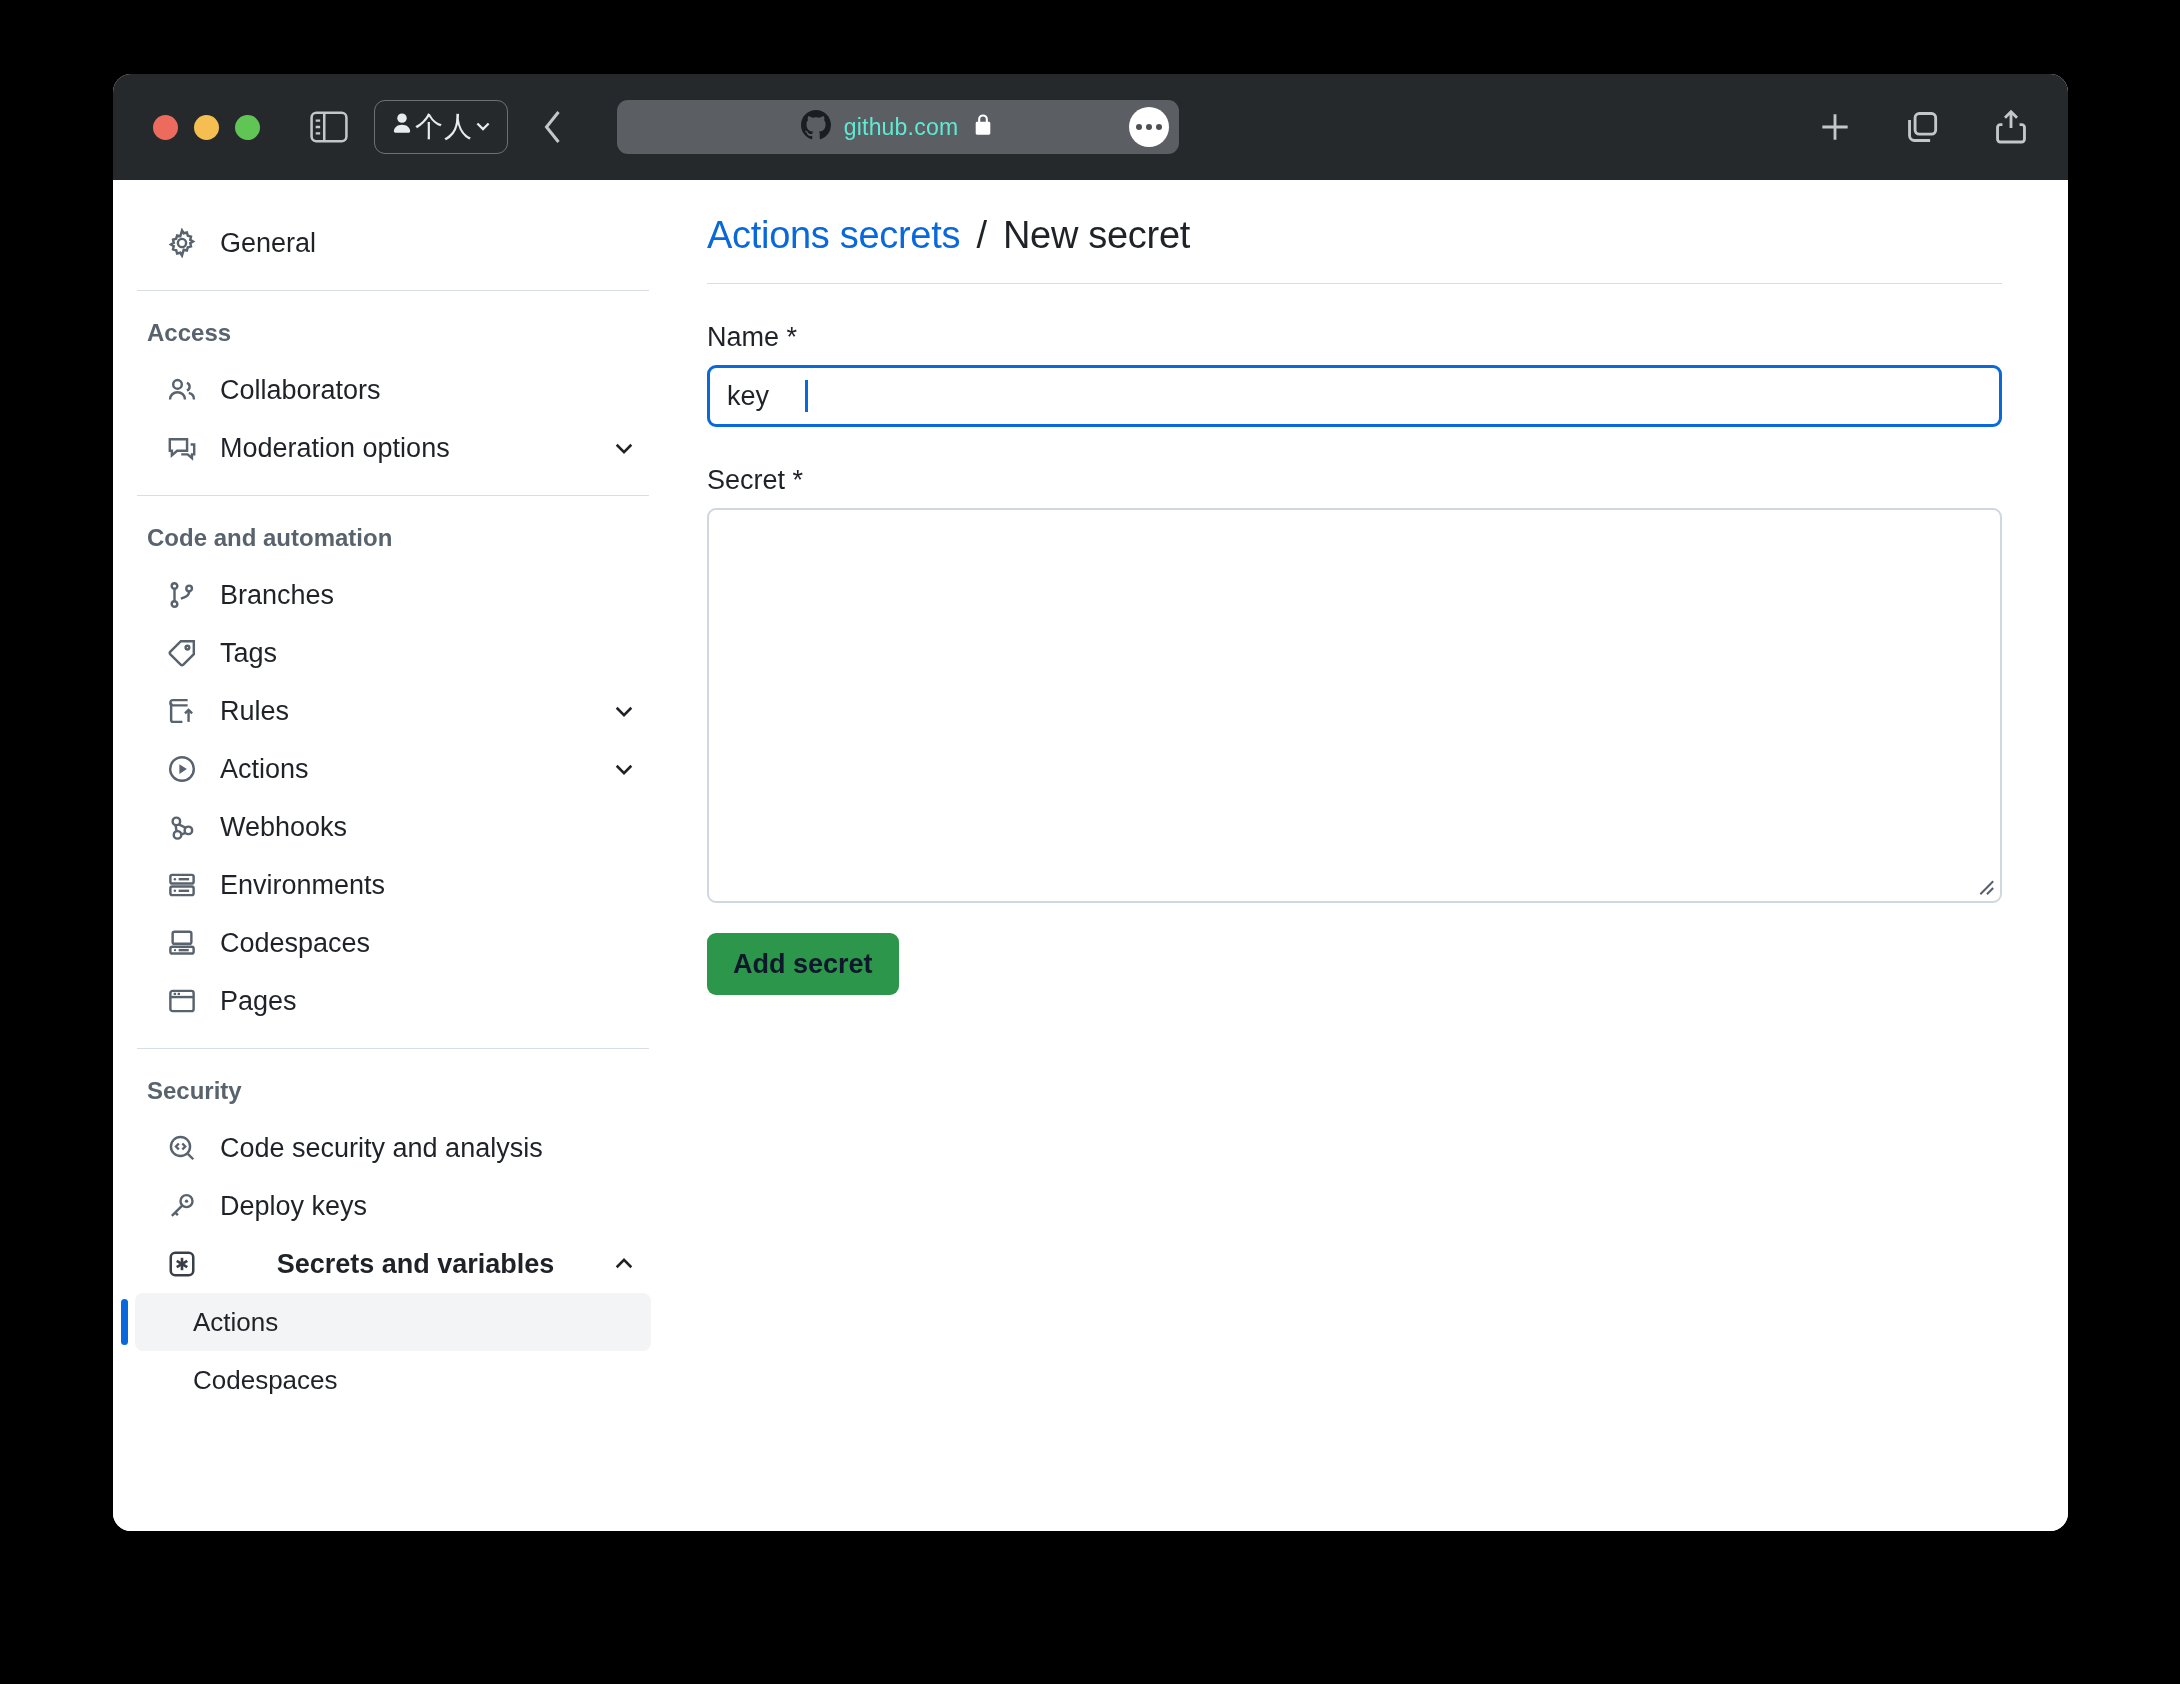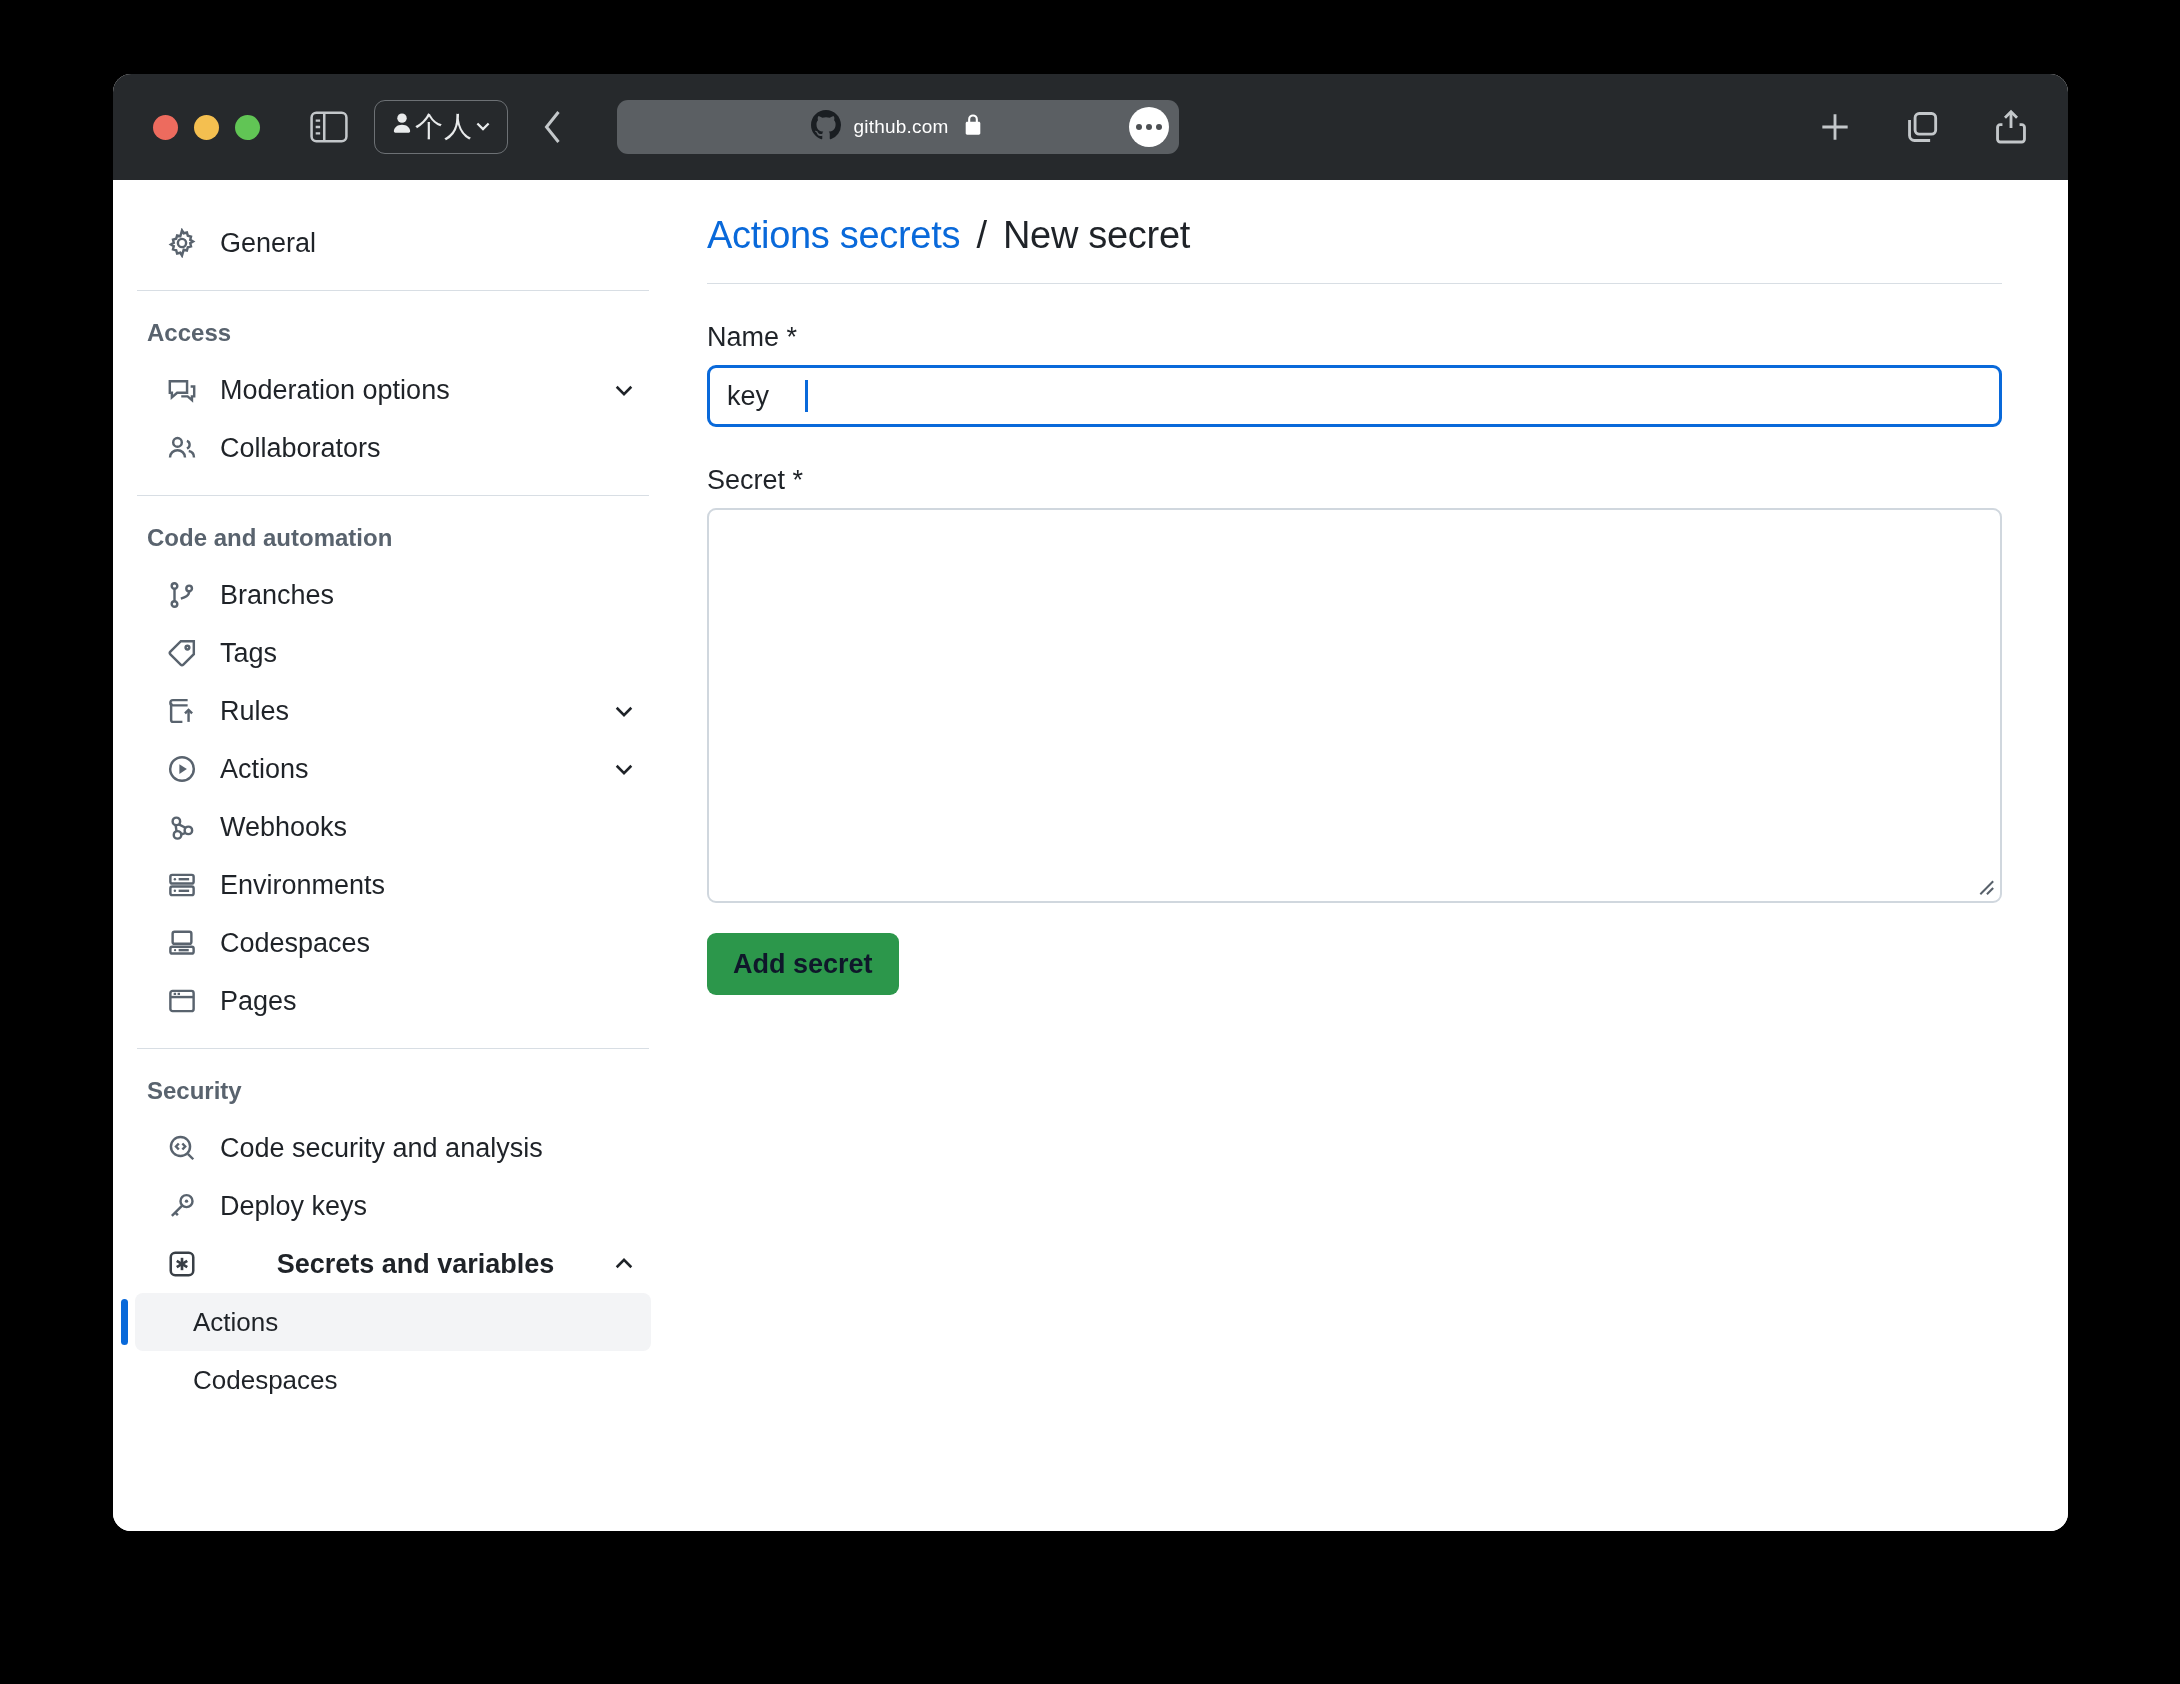--- a/index.html
+++ b/index.html
@@ -61,21 +61,21 @@
     position: absolute;
     left: 504px;
     width: 562px;
     height: 54px;
     background: #5b5f63;
     border-radius: 11px;
     display: flex; align-items: center; justify-content: center;
     gap: 13px;
   }
   .urlbar .url-text {
-    color: #ffffff; font-size: 19px; letter-spacing: .2px;
+    color: #5eead4; font-size: 23px; letter-spacing: .2px;
   }
   .url-more {
     position: absolute; right: 10px; top: 7px;
     width: 40px; height: 40px; border-radius: 50%;
     background: #ffffff;
     display: flex; align-items: center; justify-content: center;
     gap: 4px;
   }
   .url-more i { width: 6px; height: 6px; border-radius: 50%; background: #4d5053; display:block;}
 
@@ -317,41 +317,41 @@
       </div>
 
       <div class="nav-divider"></div>
 
       <div>
         <div class="nav-group-title">Access</div>
         <div class="nav-section">
           <div class="nav-item">
             <span class="nav-icon">
               <svg width="30" height="30" viewBox="0 0 16 16" fill="none" stroke="currentColor" stroke-width="1.3">
+                <circle cx="5.6" cy="5" r="2.3"></circle>
+                <path d="M1.6 13c0-2.2 1.8-3.8 4-3.8s4 1.6 4 3.8"></path>
+                <path d="M10.6 4.2a2.1 2.1 0 0 1 0 4"></path>
+                <path d="M11.6 9.6c1.6.3 2.8 1.6 2.8 3.4"></path>
+              </svg>
+            </span>
+            <span class="nav-label">Collaborators</span>
+          </div>
+          <div class="nav-item">
+            <span class="nav-icon">
+              <svg width="30" height="30" viewBox="0 0 16 16" fill="none" stroke="currentColor" stroke-width="1.3">
                 <path d="M1.5 3.3h9.2v6.2H5.4L2.6 11.9V9.5H1.5z"></path>
                 <path d="M12.6 6.1h1.9v5.3h-1.2v2l-2.3-2H7.6"></path>
               </svg>
             </span>
             <span class="nav-label">Moderation options</span>
             <span class="chev">
               <svg width="26" height="26" viewBox="0 0 16 16" fill="none" stroke="currentColor" stroke-width="1.6">
                 <path d="M3.5 6 8 10.5 12.5 6"></path>
               </svg>
             </span>
-          </div>
-          <div class="nav-item">
-            <span class="nav-icon">
-              <svg width="30" height="30" viewBox="0 0 16 16" fill="none" stroke="currentColor" stroke-width="1.3">
-                <circle cx="5.6" cy="5" r="2.3"></circle>
-                <path d="M1.6 13c0-2.2 1.8-3.8 4-3.8s4 1.6 4 3.8"></path>
-                <path d="M10.6 4.2a2.1 2.1 0 0 1 0 4"></path>
-                <path d="M11.6 9.6c1.6.3 2.8 1.6 2.8 3.4"></path>
-              </svg>
-            </span>
-            <span class="nav-label">Collaborators</span>
           </div>
         </div>
       </div>
 
       <div class="nav-divider"></div>
 
       <div>
         <div class="nav-group-title">Code and automation</div>
         <div class="nav-section">
           <div class="nav-item">

